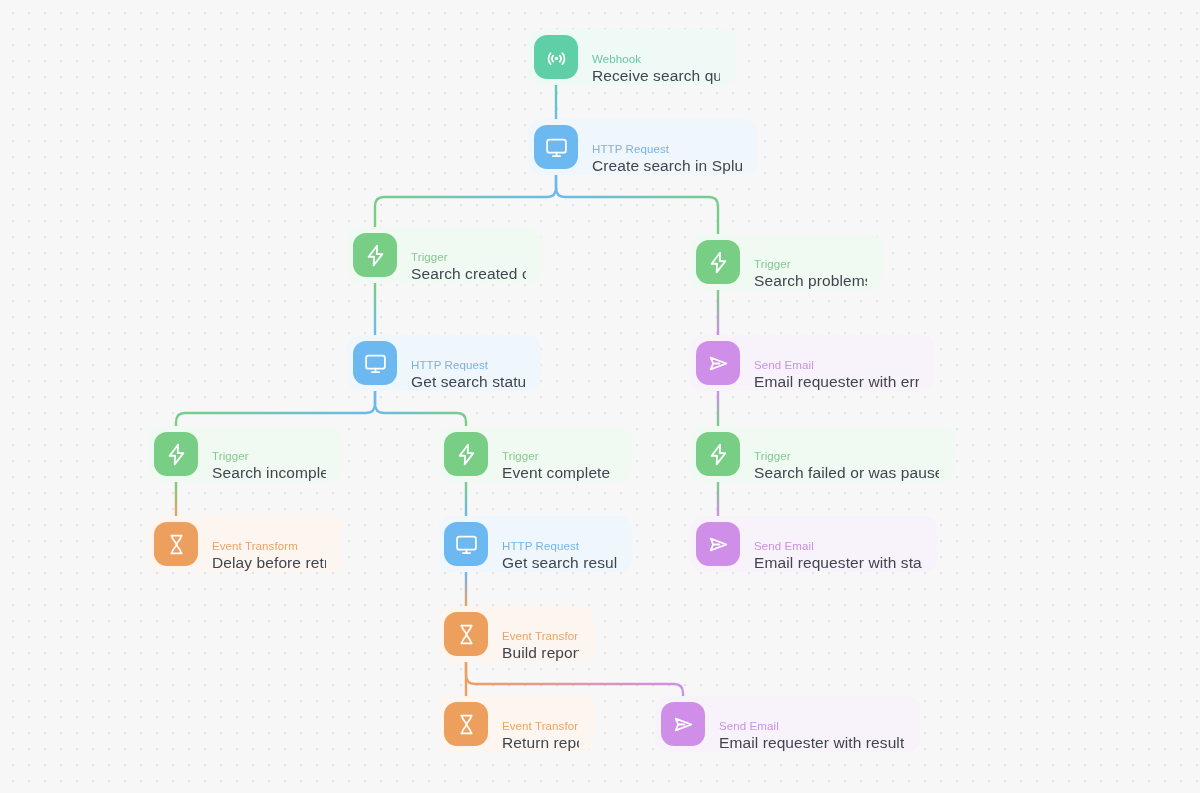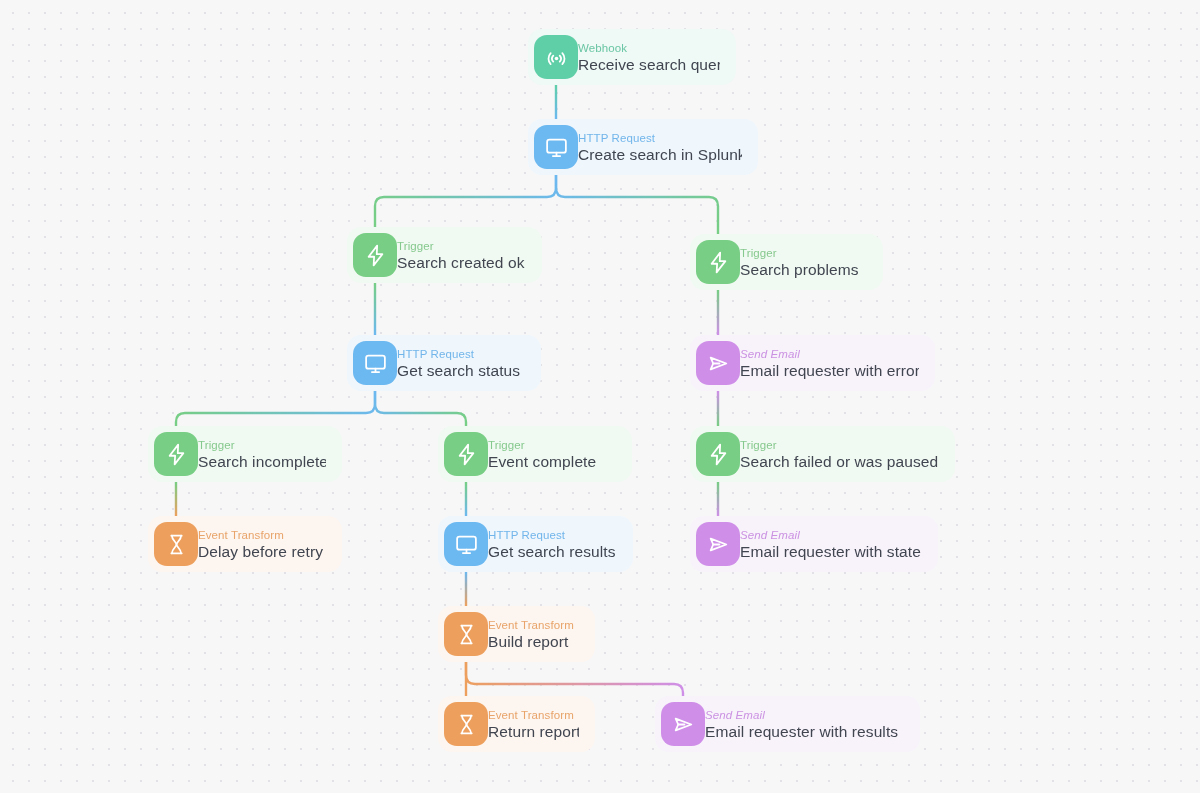--- a/index.html
+++ b/index.html
@@ -59,21 +59,22 @@
     color: #ffffff;
     position: relative;
     z-index: 2;
   }
 
   .node-icon svg { display: block; }
 
   .node-text {
     display: flex;
     flex-direction: column;
-    justify-content: center;
+    justify-content: flex-end;
+    padding-left: 14px;
     padding-right: 4px;
     overflow: hidden;
   }
 
   .node-type {
     font-size: 11.5px;
     line-height: 14px;
     font-weight: 400;
     white-space: nowrap;
     letter-spacing: 0.1px;
@@ -95,21 +96,21 @@
   .t-http     { background: #eff7fd; }
   .t-http     .node-icon { background: #6cb8f0; }
   .t-http     .node-type { color: #72b5ea; }
 
   .t-trigger  { background: #f1faf2; }
   .t-trigger  .node-icon { background: #77ce84; }
   .t-trigger  .node-type { color: #86c98e; }
 
   .t-email    { background: #f8f2fb; }
   .t-email    .node-icon { background: #cf8fe8; }
-  .t-email    .node-type { color: #cb92e2; font-style: italic; }
+  .t-email    .node-type { color: #cb92e2; }
 
   .t-transform{ background: #fdf5ef; }
   .t-transform .node-icon { background: #edA05d; }
   .t-transform .node-type { color: #e8a46a; }
 </style>
 </head>
 <body>
 
 <div id="canvas">
   <svg id="edge-layer" viewBox="0 0 1200 793" width="1200" height="793">

